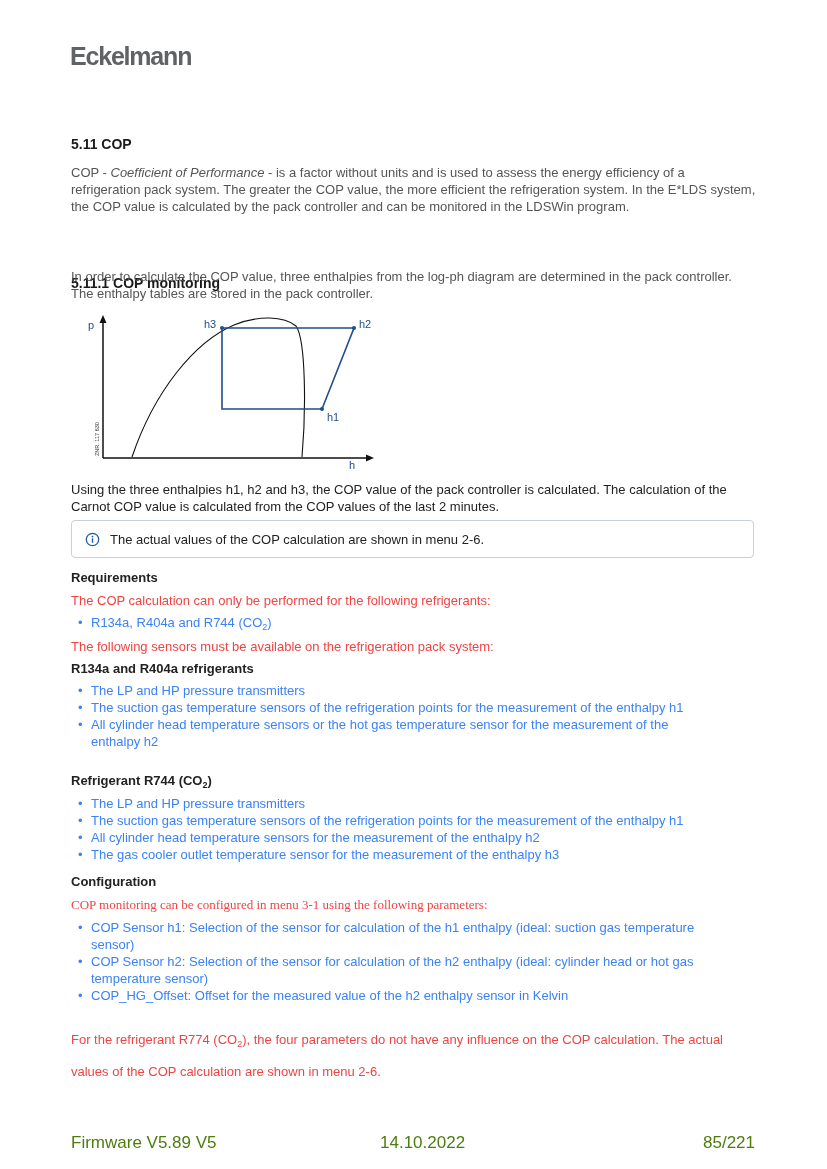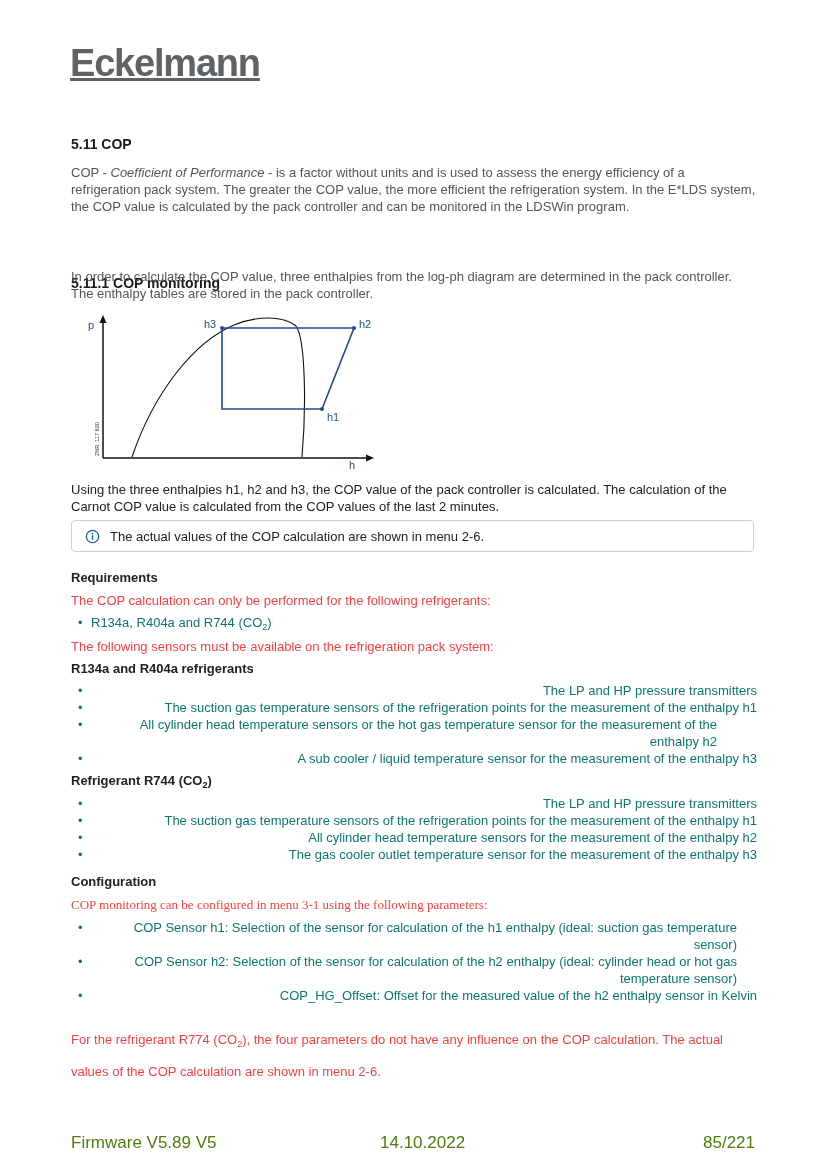--- a/index.html
+++ b/index.html
@@ -1,30 +1,30 @@
 <!DOCTYPE html>
 <html><head>
 <meta charset="utf-8">
 <style>
   html, body { margin:0; padding:0; background:#ffffff; }
   body { width:827px; height:1169px; position:relative; font-family:"Liberation Sans", sans-serif; color:#1a1a1a; overflow:hidden; }
-  .logo { position:absolute; left:70px; top:42px; font-family:"Liberation Sans", sans-serif; font-weight:700; font-size:38px; letter-spacing:-1.2px; color:#5f6366;text-decoration:underline; }
+  .logo { position:absolute; left:70px; top:42px; font-family:"Liberation Sans", sans-serif; font-weight:700; font-size:25px; letter-spacing:-1.2px; color:#5f6366; }
   .content { position:absolute; left:71px; top:0; width:686px; }
   .h1 { position:absolute; top:136px; font-weight:700; font-size:14px; color:#1a1a1a; }
   .p { font-size:13px; line-height:17px; color:#444; margin:0; }
   .h2 { position:absolute; top:239px; font-weight:700; font-size:14px; color:#1a1a1a;margin-top:36px; }
   .p-gray { color:#555; }
   .sub { font-size:9px; vertical-align:-3px; }
   .diagram { position:absolute; left:84px; top:312px; width:300px; height:165px; }
-  .info-box { position:absolute; left:71px; top:520px; width:683px; height:32px; border:1px solid #c8d0d8; border-radius:4px; box-sizing:border-box; display:flex; align-items:center; }
+  .info-box { position:absolute; left:71px; top:520px; width:683px; height:38px; border:1px solid #c8d0d8; border-radius:4px; box-sizing:border-box; display:flex; align-items:center; }
   .info-icon { margin-left:13px; margin-right:10px; width:15px; height:15px; }
   .info-text { font-size:13px; color:#222; }
   .bold-label { position:absolute; font-weight:700; font-size:13px; color:#222; }
   .plain { position:absolute; font-size:13px; color:#ef4444; line-height:17px; }
-  ul.bul { position:absolute; margin:0; padding:0; list-style:none; font-size:13px; color:#0f766e; line-height:17px;text-align:right; }
+  ul.bul { position:absolute; margin:0; padding:0; list-style:none; font-size:13px; color:#3b82f6; line-height:17px; }
   ul.bul li { position:relative; padding-left:20px; }
   ul.bul li::before { content:"•"; position:absolute; left:7px; top:0; }
   .footer { position:absolute; top:1123px; font-size:17px; color:#4d7c0f;margin-top:10px; }
 </style>
 </head>
 <body>
 
 <div class="logo">Eckelmann</div>
 
 <div class="content">
@@ -76,21 +76,20 @@
 <ul class="bul" style="left:71px; top:614px;">
   <li><span>R134a, R404a and R744 (CO</span><span class="sub">2</span><span>)</span></li>
 </ul>
 <div class="plain" style="left:71px; top:638px;">The following sensors must be available on the refrigeration pack system:</div>
 
 <div class="bold-label" style="left:71px; top:661px;">R134a and R404a refrigerants</div>
 <ul class="bul" style="left:71px; top:682px; width:686px;">
   <li>The LP and HP pressure transmitters</li>
   <li>The suction gas temperature sensors of the refrigeration points for the measurement of the enthalpy h1</li>
   <li style="padding-right:40px;">All cylinder head temperature sensors or the hot gas temperature sensor for the measurement of the enthalpy h2</li>
-  <li>A sub cooler / liquid temperature sensor for the measurement of the enthalpy h3</li>
 </ul>
 
 <div class="bold-label" style="left:71px; top:773px;">
   <span>Refrigerant R744 (CO</span><span class="sub">2</span><span>)</span>
 </div>
 <ul class="bul" style="left:71px; top:795px; width:686px;">
   <li>The LP and HP pressure transmitters</li>
   <li>The suction gas temperature sensors of the refrigeration points for the measurement of the enthalpy h1</li>
   <li>All cylinder head temperature sensors for the measurement of the enthalpy h2</li>
   <li>The gas cooler outlet temperature sensor for the measurement of the enthalpy h3</li>

